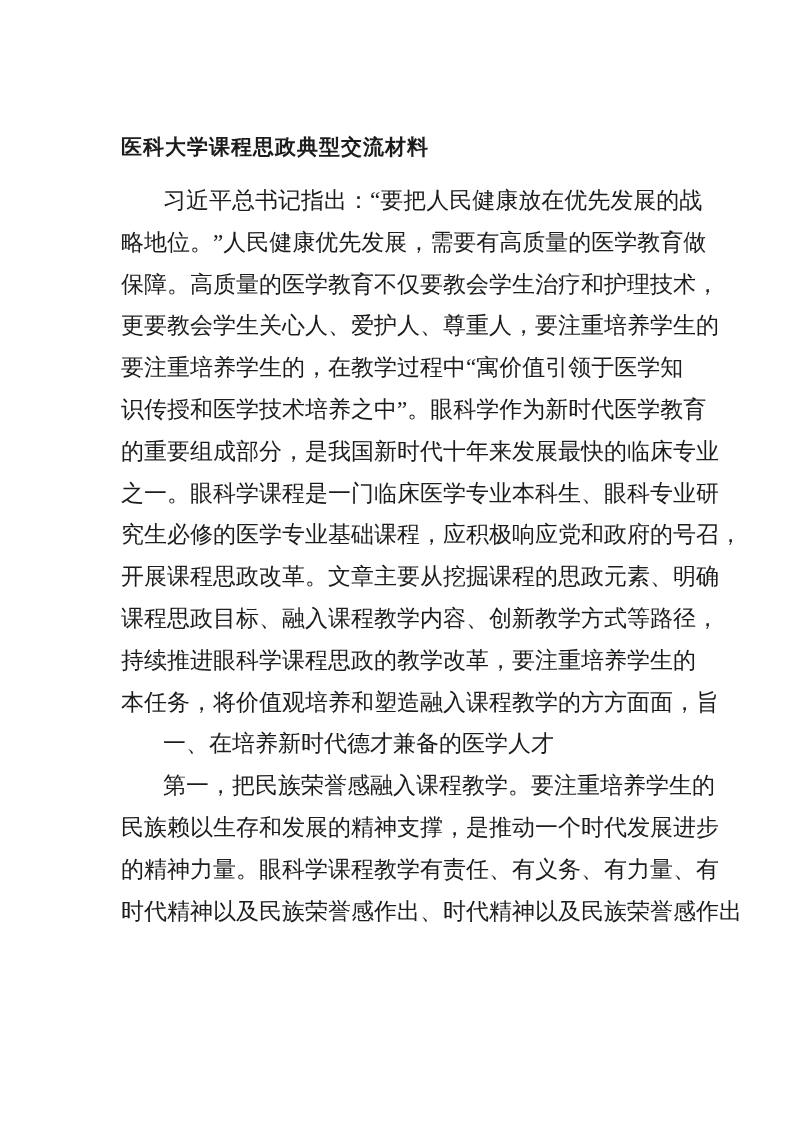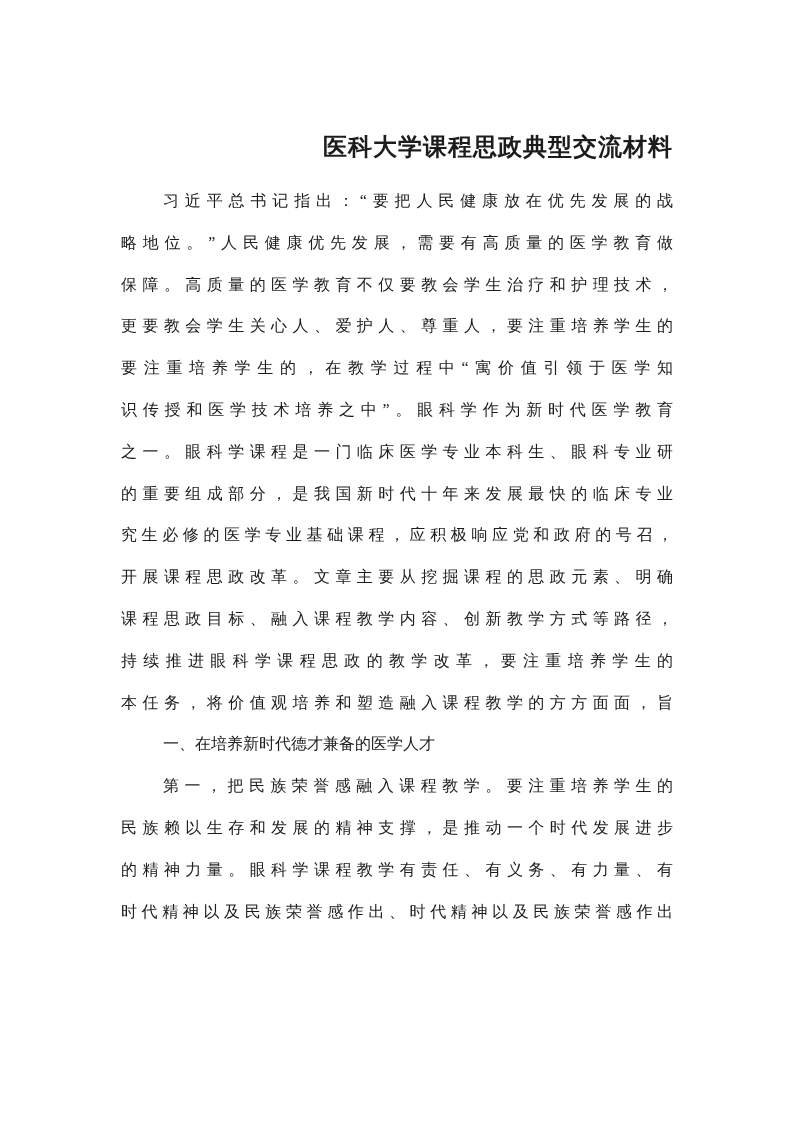--- a/index.html
+++ b/index.html
@@ -16,36 +16,36 @@
     font-family: "Liberation Serif", serif;
     color: #1c1c1c;
   }
   .doc-title {
     position: absolute;
     left: 121px;
     top: 126px;
     width: 552px;
     height: 42px;
     line-height: 42px;
-    font-size: 24px;
+    font-size: 21px;
     font-weight: bold;
-    text-align: right;
+    text-align: left;
     letter-spacing: 1px;
     white-space: nowrap;
   }
   .body-lines {
     position: absolute;
     left: 121px;
     top: 180px;
     width: 552px;
   }
   .line {
     height: 41.8px;
     line-height: 41.8px;
-    font-size: 16px;
+    font-size: 23px;
     white-space: nowrap;
     text-align: justify;
     text-align-last: justify;
     text-justify: inter-character;
   }
   .line.no-justify {
     text-align: left;
     text-align-last: left;
   }
   .line.indent {
@@ -59,22 +59,22 @@
 
   <div class="doc-title">医科大学课程思政典型交流材料</div>
 
   <div class="body-lines">
     <div class="line indent">习近平总书记指出：“要把人民健康放在优先发展的战</div>
     <div class="line">略地位。”人民健康优先发展，需要有高质量的医学教育做</div>
     <div class="line">保障。高质量的医学教育不仅要教会学生治疗和护理技术，</div>
     <div class="line">更要教会学生关心人、爱护人、尊重人，要注重培养学生的</div>
     <div class="line">要注重培养学生的，在教学过程中“寓价值引领于医学知</div>
     <div class="line">识传授和医学技术培养之中”。眼科学作为新时代医学教育</div>
+    <div class="line">的重要组成部分，是我国新时代十年来发展最快的临床专业</div>
     <div class="line">之一。眼科学课程是一门临床医学专业本科生、眼科专业研</div>
-    <div class="line">的重要组成部分，是我国新时代十年来发展最快的临床专业</div>
     <div class="line">究生必修的医学专业基础课程，应积极响应党和政府的号召，</div>
     <div class="line">开展课程思政改革。文章主要从挖掘课程的思政元素、明确</div>
     <div class="line">课程思政目标、融入课程教学内容、创新教学方式等路径，</div>
     <div class="line">持续推进眼科学课程思政的教学改革，要注重培养学生的</div>
     <div class="line">本任务，将价值观培养和塑造融入课程教学的方方面面，旨</div>
     <div class="line no-justify indent">一、在培养新时代德才兼备的医学人才</div>
     <div class="line indent">第一，把民族荣誉感融入课程教学。要注重培养学生的</div>
     <div class="line">民族赖以生存和发展的精神支撑，是推动一个时代发展进步</div>
     <div class="line">的精神力量。眼科学课程教学有责任、有义务、有力量、有</div>
     <div class="line">时代精神以及民族荣誉感作出、时代精神以及民族荣誉感作出</div>

